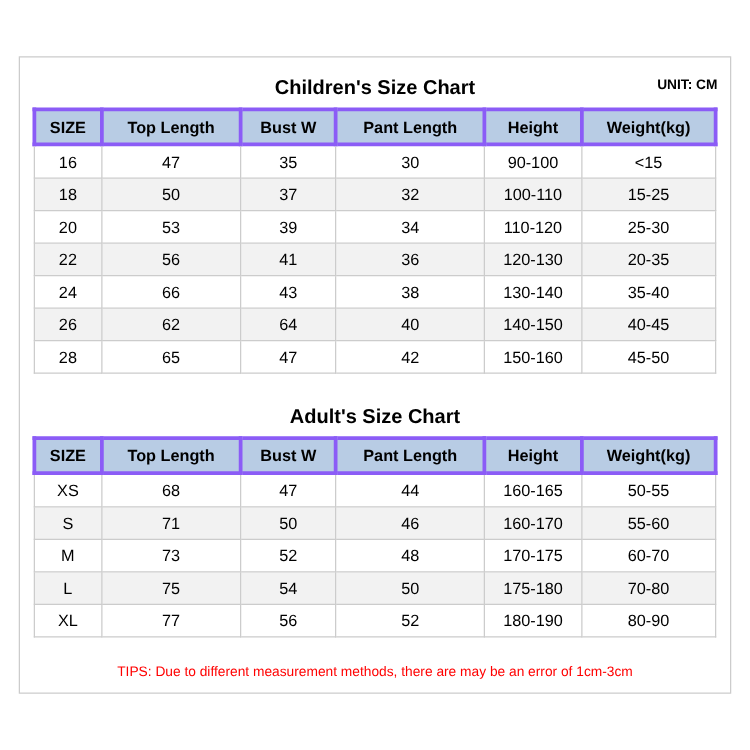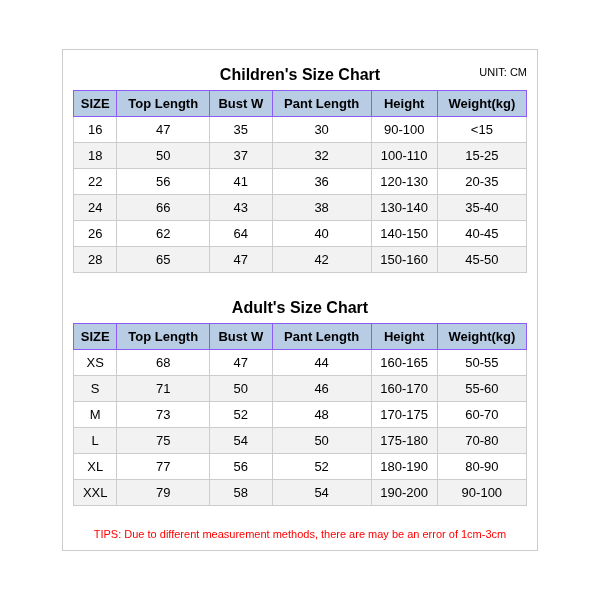--- a/index.html
+++ b/index.html
@@ -7,46 +7,46 @@
       width: 600px;
       height: 600px;
       background: #fff;
       font-family: Arial, sans-serif;
       font-size: 13px;
       display: flex;
       align-items: center;
       justify-content: center;
     }
     .chart-container {
-      width: 476px;
+      width: 570px;
       border: 1px solid #ccc;
       padding: 10px;
     }
     .section-title {
       text-align: center;
       font-weight: bold;
       font-size: 16px;
       padding: 6px 0 2px 0;
       position: relative;
     }
     .unit-label {
       position: absolute;
       right: 0;
       top: 6px;
       font-size: 11px;
-      font-weight: normal;
+      font-weight: bold;
     }
     table {
       width: 100%;
       border-collapse: collapse;
       margin-top: 4px;
     }
     th {
       background: #b8cce4;
-      border: 1px solid #8b5cf6;
+      border: 3px solid #8b5cf6;
       padding: 5px 3px;
       text-align: center;
       font-weight: bold;
       font-size: 13px;
     }
     td {
       border: 1px solid #ccc;
       padding: 5px 3px;
       text-align: center;
       font-size: 13px;
@@ -98,20 +98,28 @@
         </tr>
         <tr>
           <td>18</td>
           <td>50</td>
           <td>37</td>
           <td>32</td>
           <td>100-110</td>
           <td>15-25</td>
         </tr>
         <tr>
+          <td>20</td>
+          <td>53</td>
+          <td>39</td>
+          <td>34</td>
+          <td>110-120</td>
+          <td>25-30</td>
+        </tr>
+        <tr>
           <td>22</td>
           <td>56</td>
           <td>41</td>
           <td>36</td>
           <td>120-130</td>
           <td>20-35</td>
         </tr>
         <tr>
           <td>24</td>
           <td>66</td>
@@ -188,26 +196,18 @@
             <td>70-80</td>
           </tr>
           <tr>
             <td>XL</td>
             <td>77</td>
             <td>56</td>
             <td>52</td>
             <td>180-190</td>
             <td>80-90</td>
           </tr>
-          <tr>
-            <td>XXL</td>
-            <td>79</td>
-            <td>58</td>
-            <td>54</td>
-            <td>190-200</td>
-            <td>90-100</td>
-          </tr>
         </tbody>
     </table>
   </div>
 
   <div class="tips">TIPS: Due to different measurement methods, there are may be an error of 1cm-3cm</div>
 </div>
 
 </body></html>

